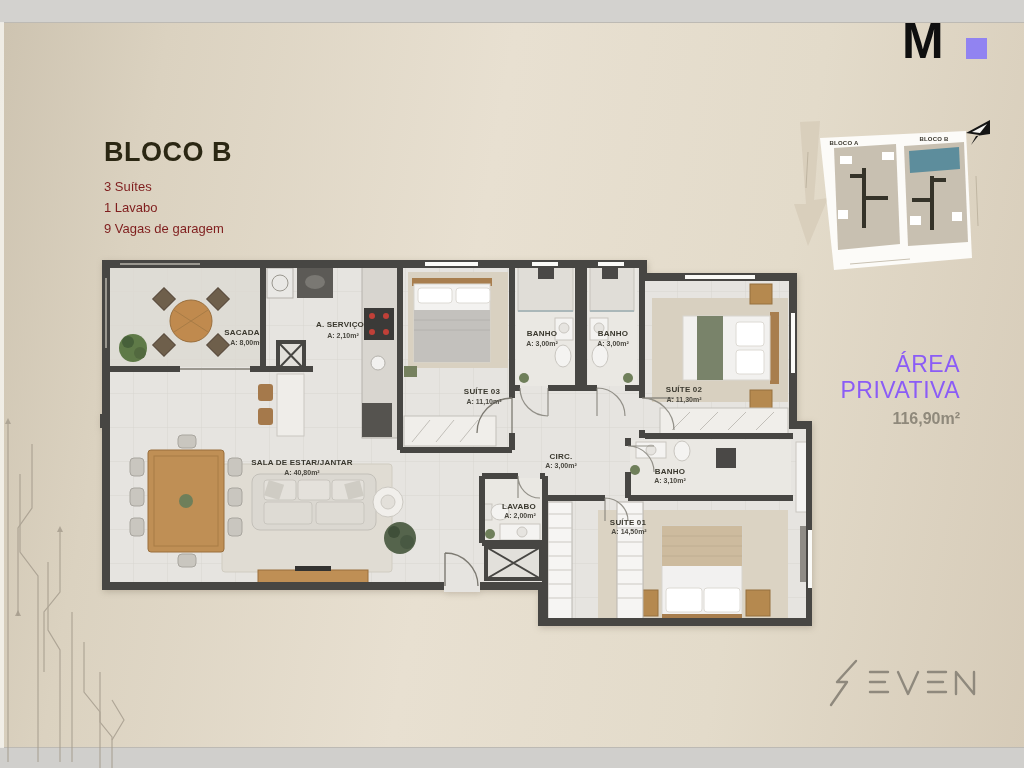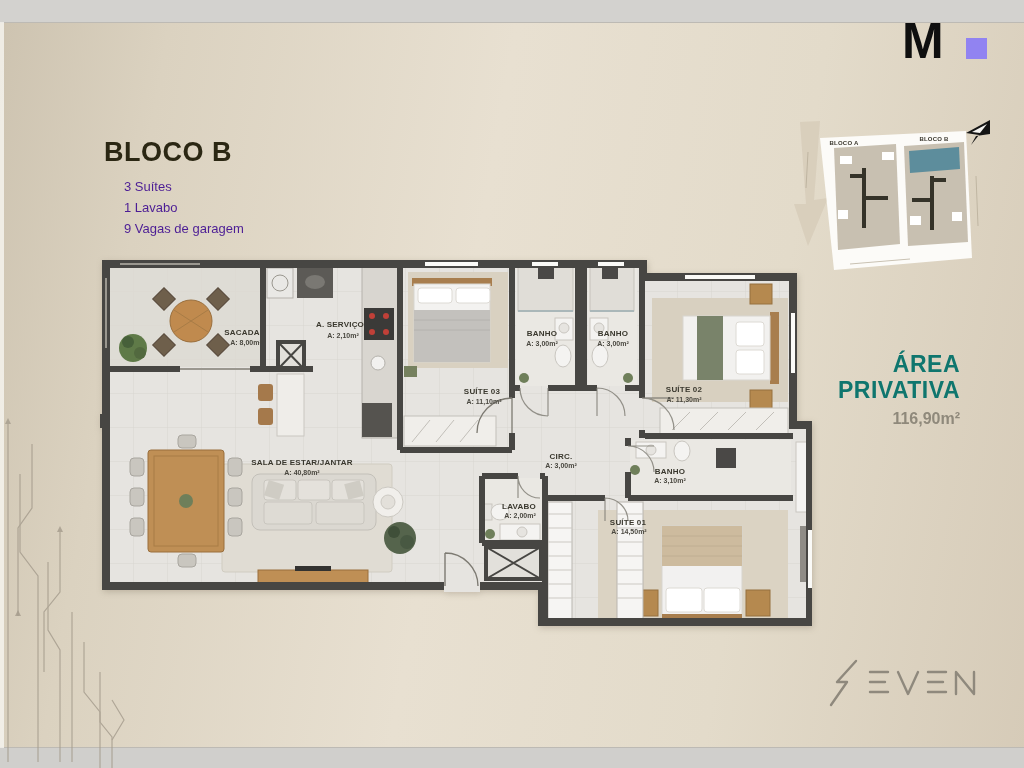--- a/index.html
+++ b/index.html
@@ -8,27 +8,27 @@
     font-family:"Liberation Sans", sans-serif;
     background:linear-gradient(100deg,#cdc3b0 0%,#dbd2c0 15%,#e8e0d1 45%,#e3dbca 72%,#d6cbb8 100%);
   }
   .bar{position:absolute;left:0;width:1024px;}
   #top-bar{top:0;height:22px;background:#d3d2cf;border-bottom:1px solid #bdbab4;}
   #bottom-bar{bottom:0;height:20px;background:#d0cfcc;border-top:1px solid #bdbab4;}
   #left-white-edge{position:absolute;left:0;top:22px;width:4px;height:726px;background:rgba(248,246,241,.8);}
   #deco-lines{position:absolute;left:0;top:410px;}
   #header-block{position:absolute;left:104px;top:138px;color:#2d2917;}
   #title{font-size:27px;font-weight:bold;line-height:1.08;letter-spacing:.5px;color:#2b2713;}
-  #specs{margin-top:10px;font-size:13px;color:#4c1d95;line-height:1.6;margin-left:20px;}
+  #specs{margin-top:10px;font-size:13px;color:#7f1d1d;line-height:1.6;}
   #logo-m{position:absolute;left:902px;top:16px;width:100px;height:60px;}
   #logo-m .m{font-size:50px;font-weight:bold;color:#0f0f0f;letter-spacing:-3px;line-height:1;}
   #logo-m .sq{position:absolute;left:64px;top:22px;width:21px;height:21px;}
   #site-plan{position:absolute;left:790px;top:116px;}
   #area-block{position:absolute;left:780px;top:352px;width:180px;text-align:right;}
-  #area-block .l{font-size:23px;font-weight:bold;color:#0f766e;line-height:1.12;letter-spacing:.5px;}
+  #area-block .l{font-size:23px;font-weight:normal;color:#8b5cf6;line-height:1.12;letter-spacing:.5px;}
   #area-block .v{font-size:16px;color:#8f897b;margin-top:6px;font-weight:bold;}
   #seven-logo{position:absolute;left:822px;top:656px;}
   #floor-plan{position:absolute;left:100px;top:258px;filter:drop-shadow(1px 2px 3px rgba(90,80,60,.25));}
   svg text{font-family:"Liberation Sans",sans-serif;}
   .room-name{font-size:8px;font-weight:bold;fill:#3a382e;letter-spacing:.2px;}
   .room-area{font-size:7px;font-weight:bold;fill:#4a4840;}
   .inset-label{font-size:6px;font-weight:bold;fill:#39362c;letter-spacing:.2px;}
 </style>
 </head>
 <body>

